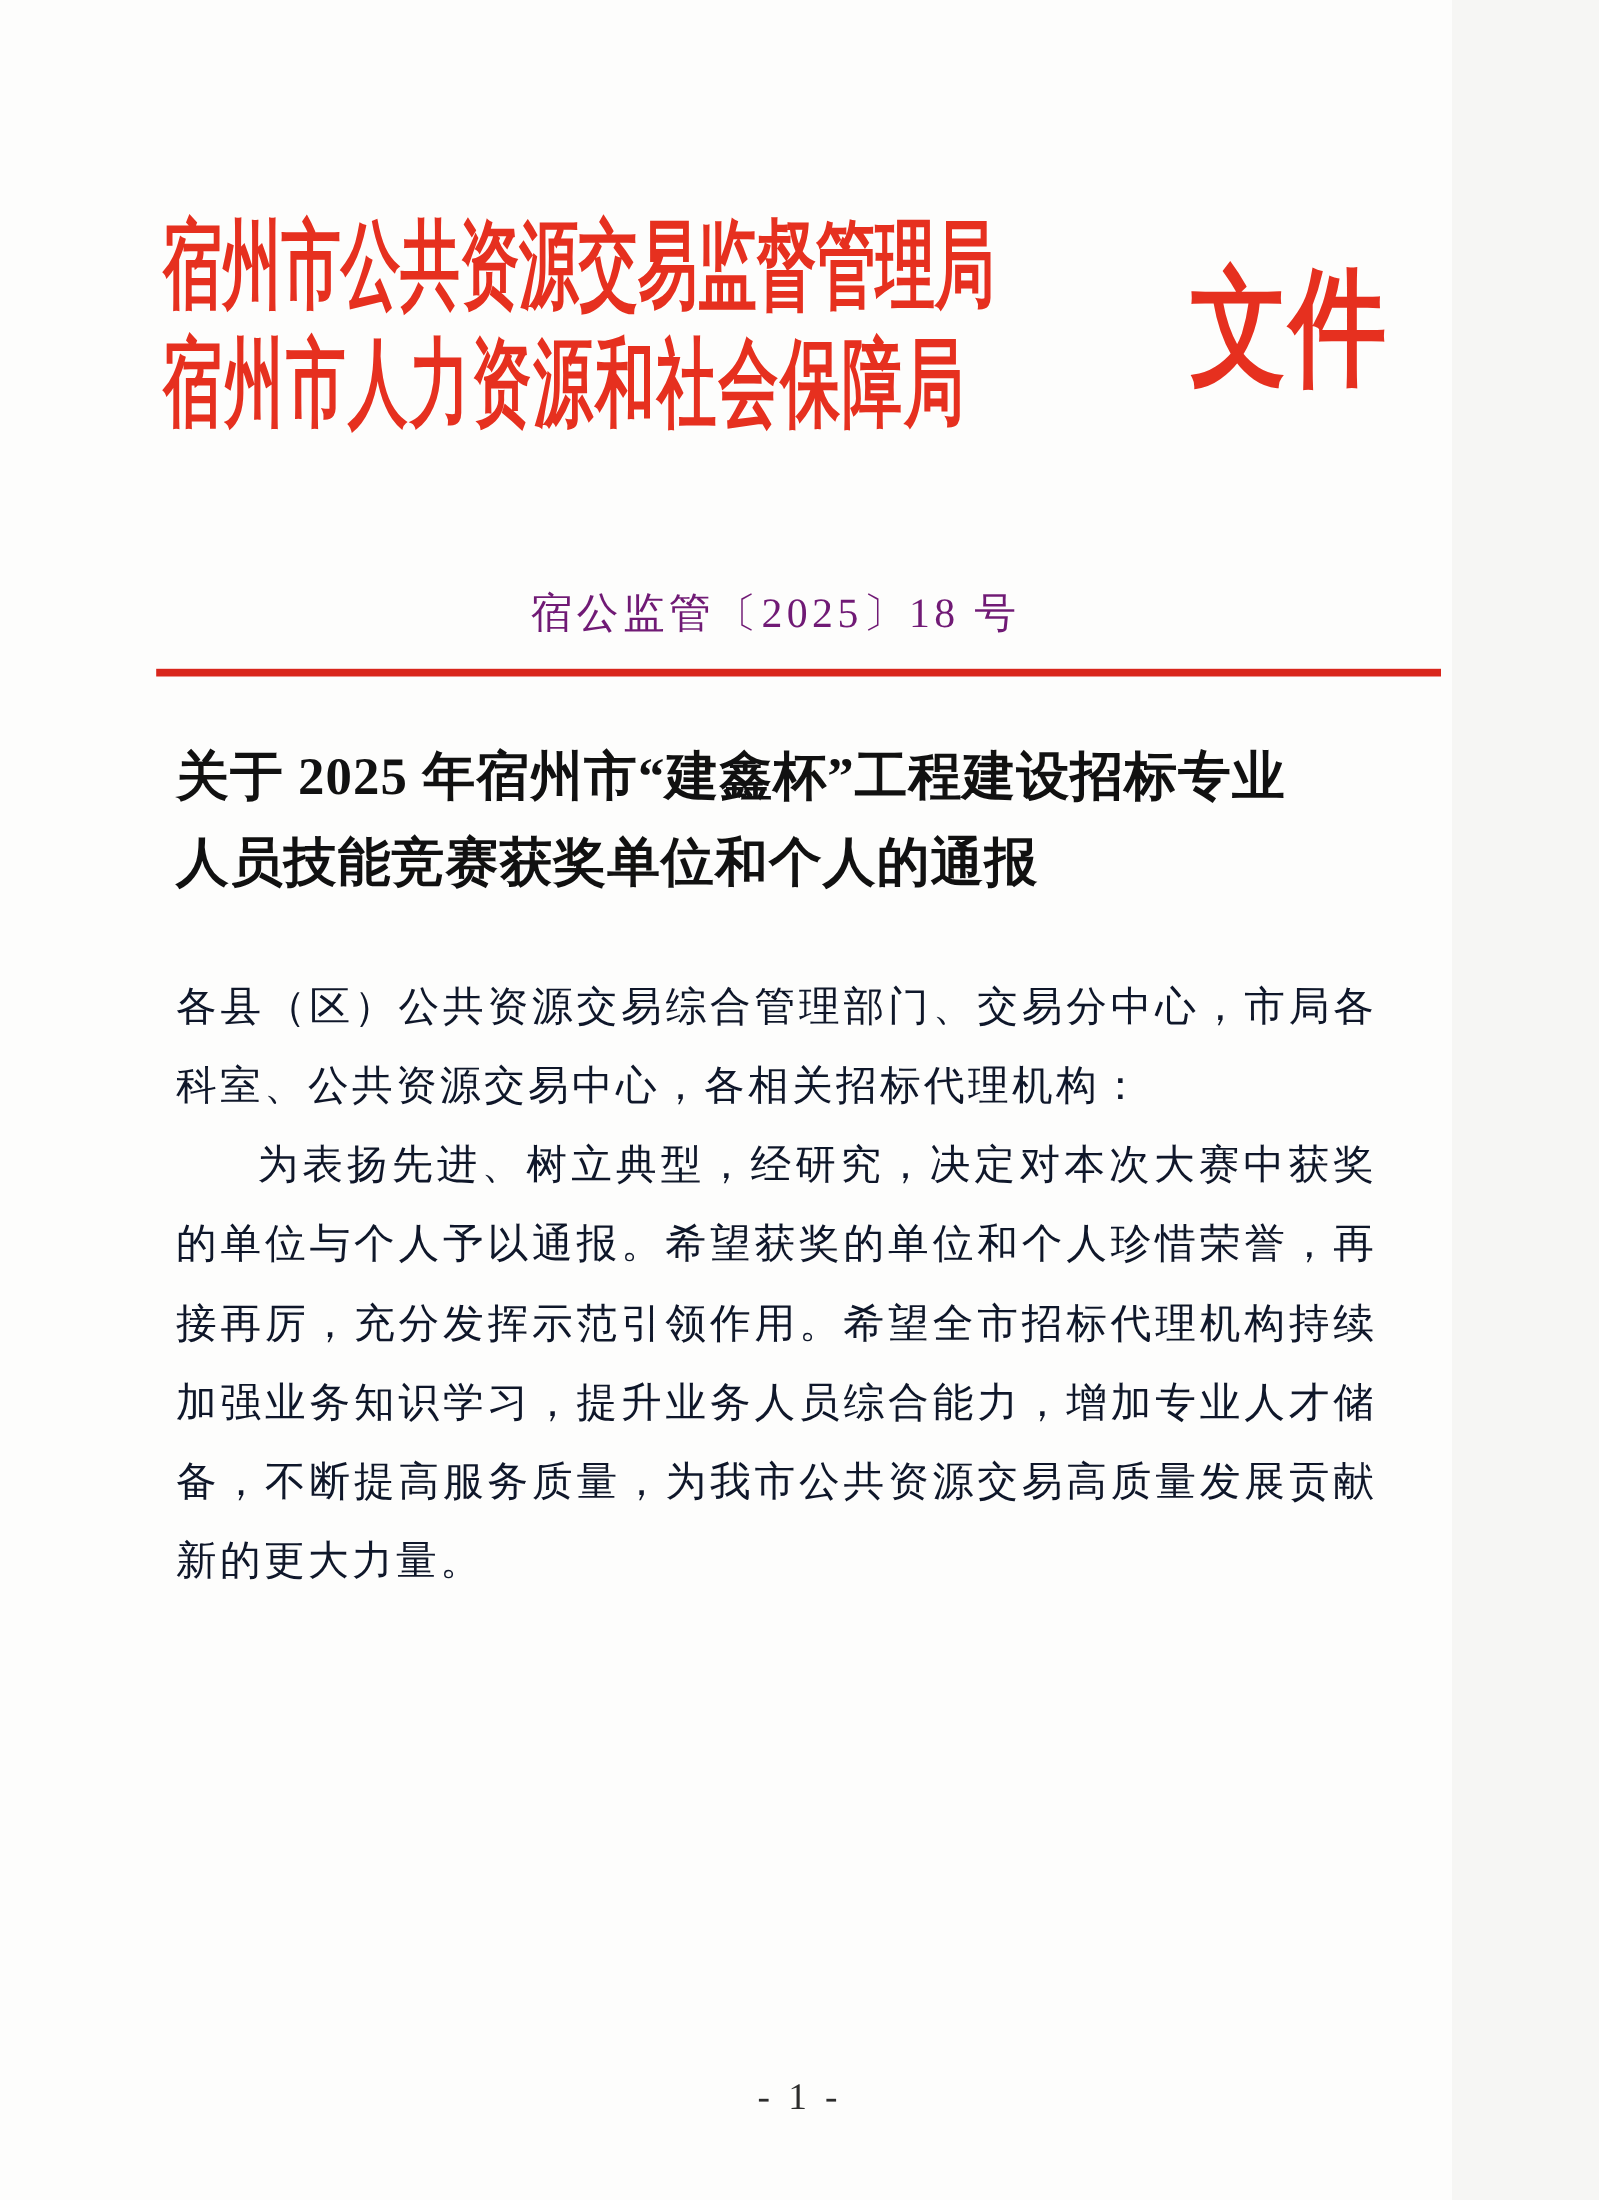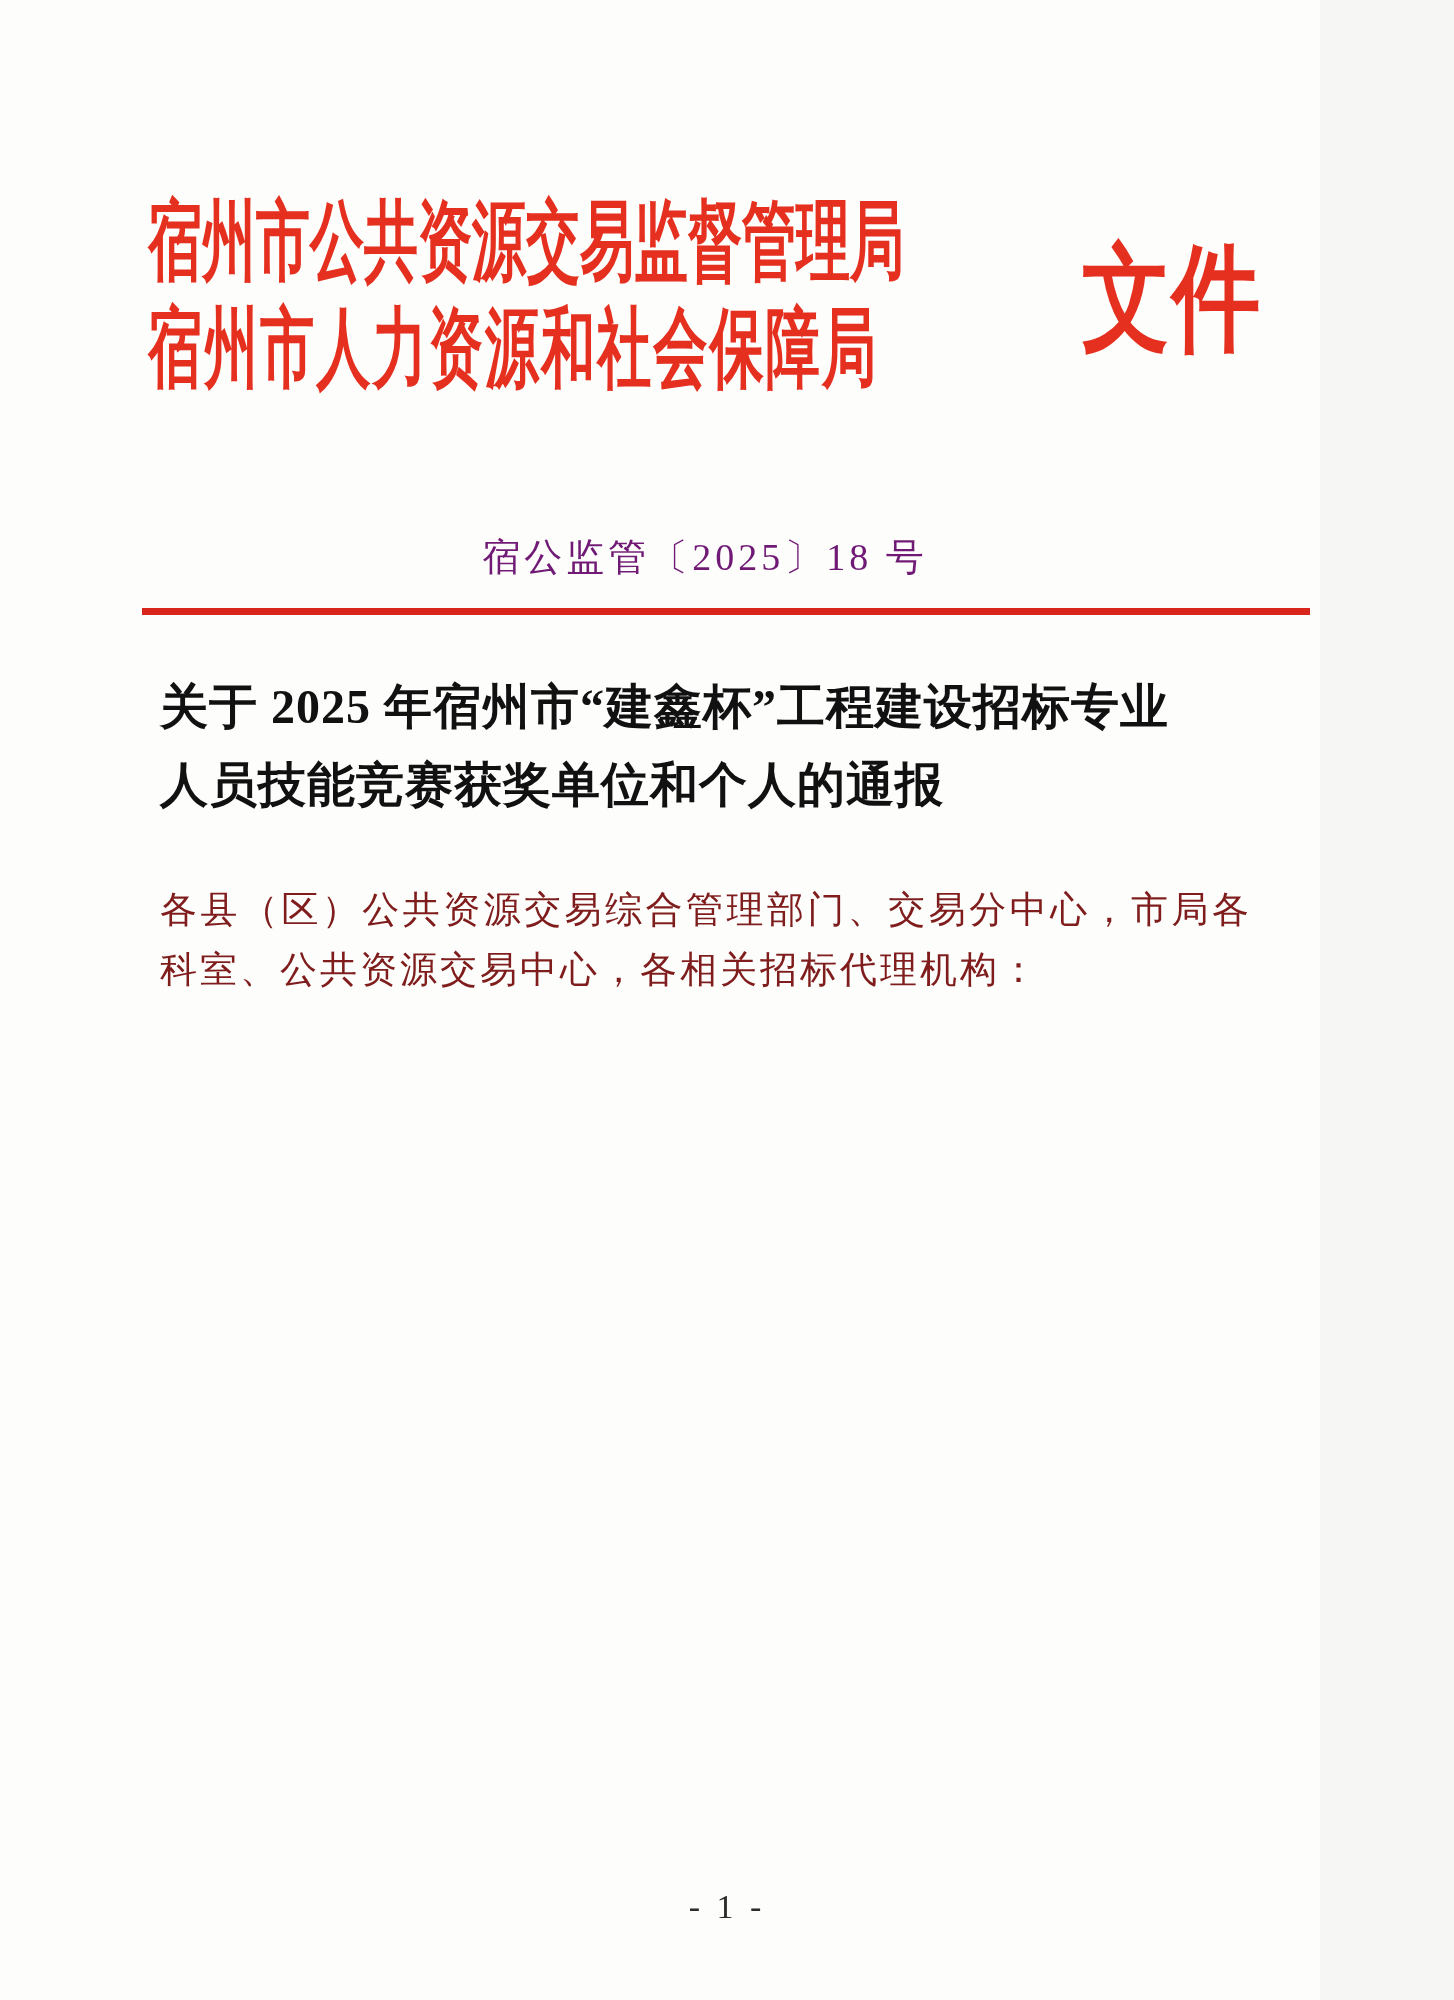--- a/index.html
+++ b/index.html
@@ -85,23 +85,23 @@
     line-height: 78px;
     letter-spacing: 1px;
   }
 
   
   .doc-body {
     position: absolute;
     left: 160px;
     top: 880px;
     width: 1092px;
-    color: #7f1d1d;
+    color: #0f172a;
     font-size: 37px;
-    line-height: 60px;
+    line-height: 72px;
     letter-spacing: 3px;
     text-align: justify;
   }
   .doc-body p {
     margin: 0;
   }
   .doc-body p.indent {
     text-indent: 2em;
   }
 
@@ -132,17 +132,18 @@
 
   <hr class="red-divider" style="background: rgb(217, 38, 28);">
 
   <div class="doc-title">
     <div>关于 2025 年宿州市“建鑫杯”工程建设招标专业</div>
     <div>人员技能竞赛获奖单位和个人的通报</div>
   </div>
 
   <div class="doc-body">
     <p>各县（区）公共资源交易综合管理部门、交易分中心，市局各科室、公共资源交易中心，各相关招标代理机构：</p>
+    <p class="indent">为表扬先进、树立典型，经研究，决定对本次大赛中获奖的单位与个人予以通报。希望获奖的单位和个人珍惜荣誉，再接再厉，充分发挥示范引领作用。希望全市招标代理机构持续加强业务知识学习，提升业务人员综合能力，增加专业人才储备，不断提高服务质量，为我市公共资源交易高质量发展贡献新的更大力量。</p>
   </div>
 
   <div class="page-number">- 1 -</div>
 
 </div>
 
 </body></html>

